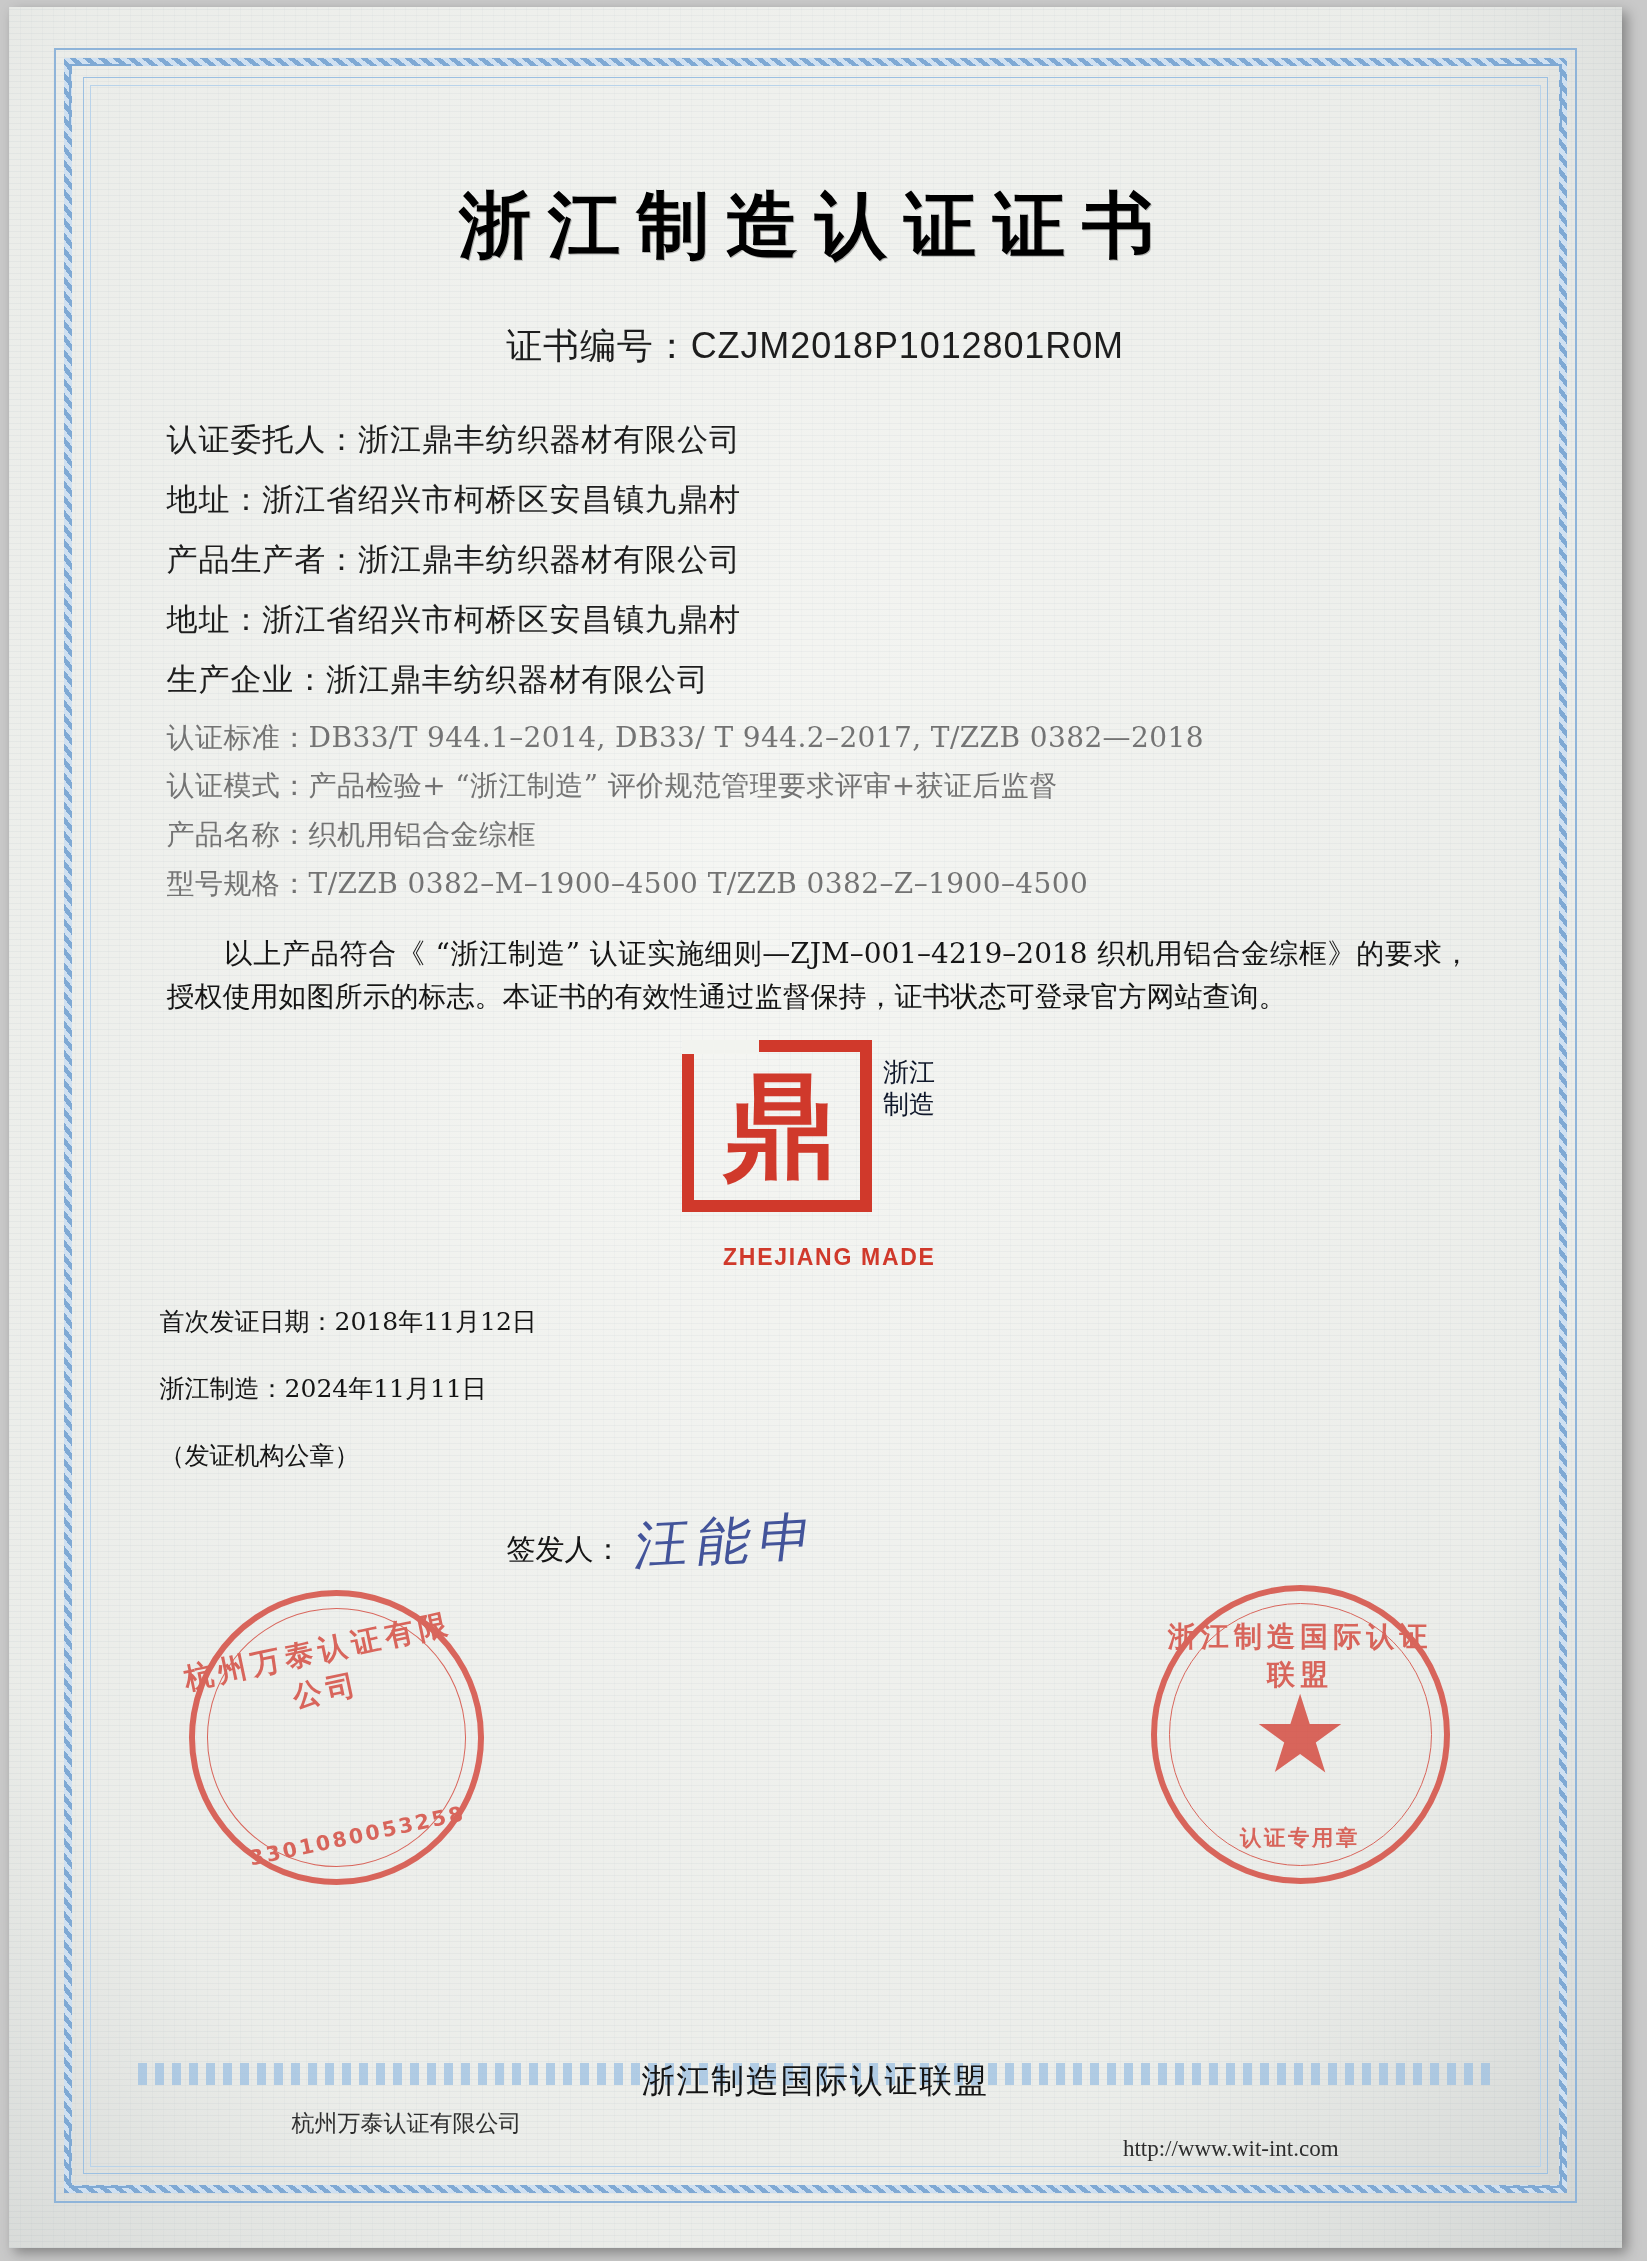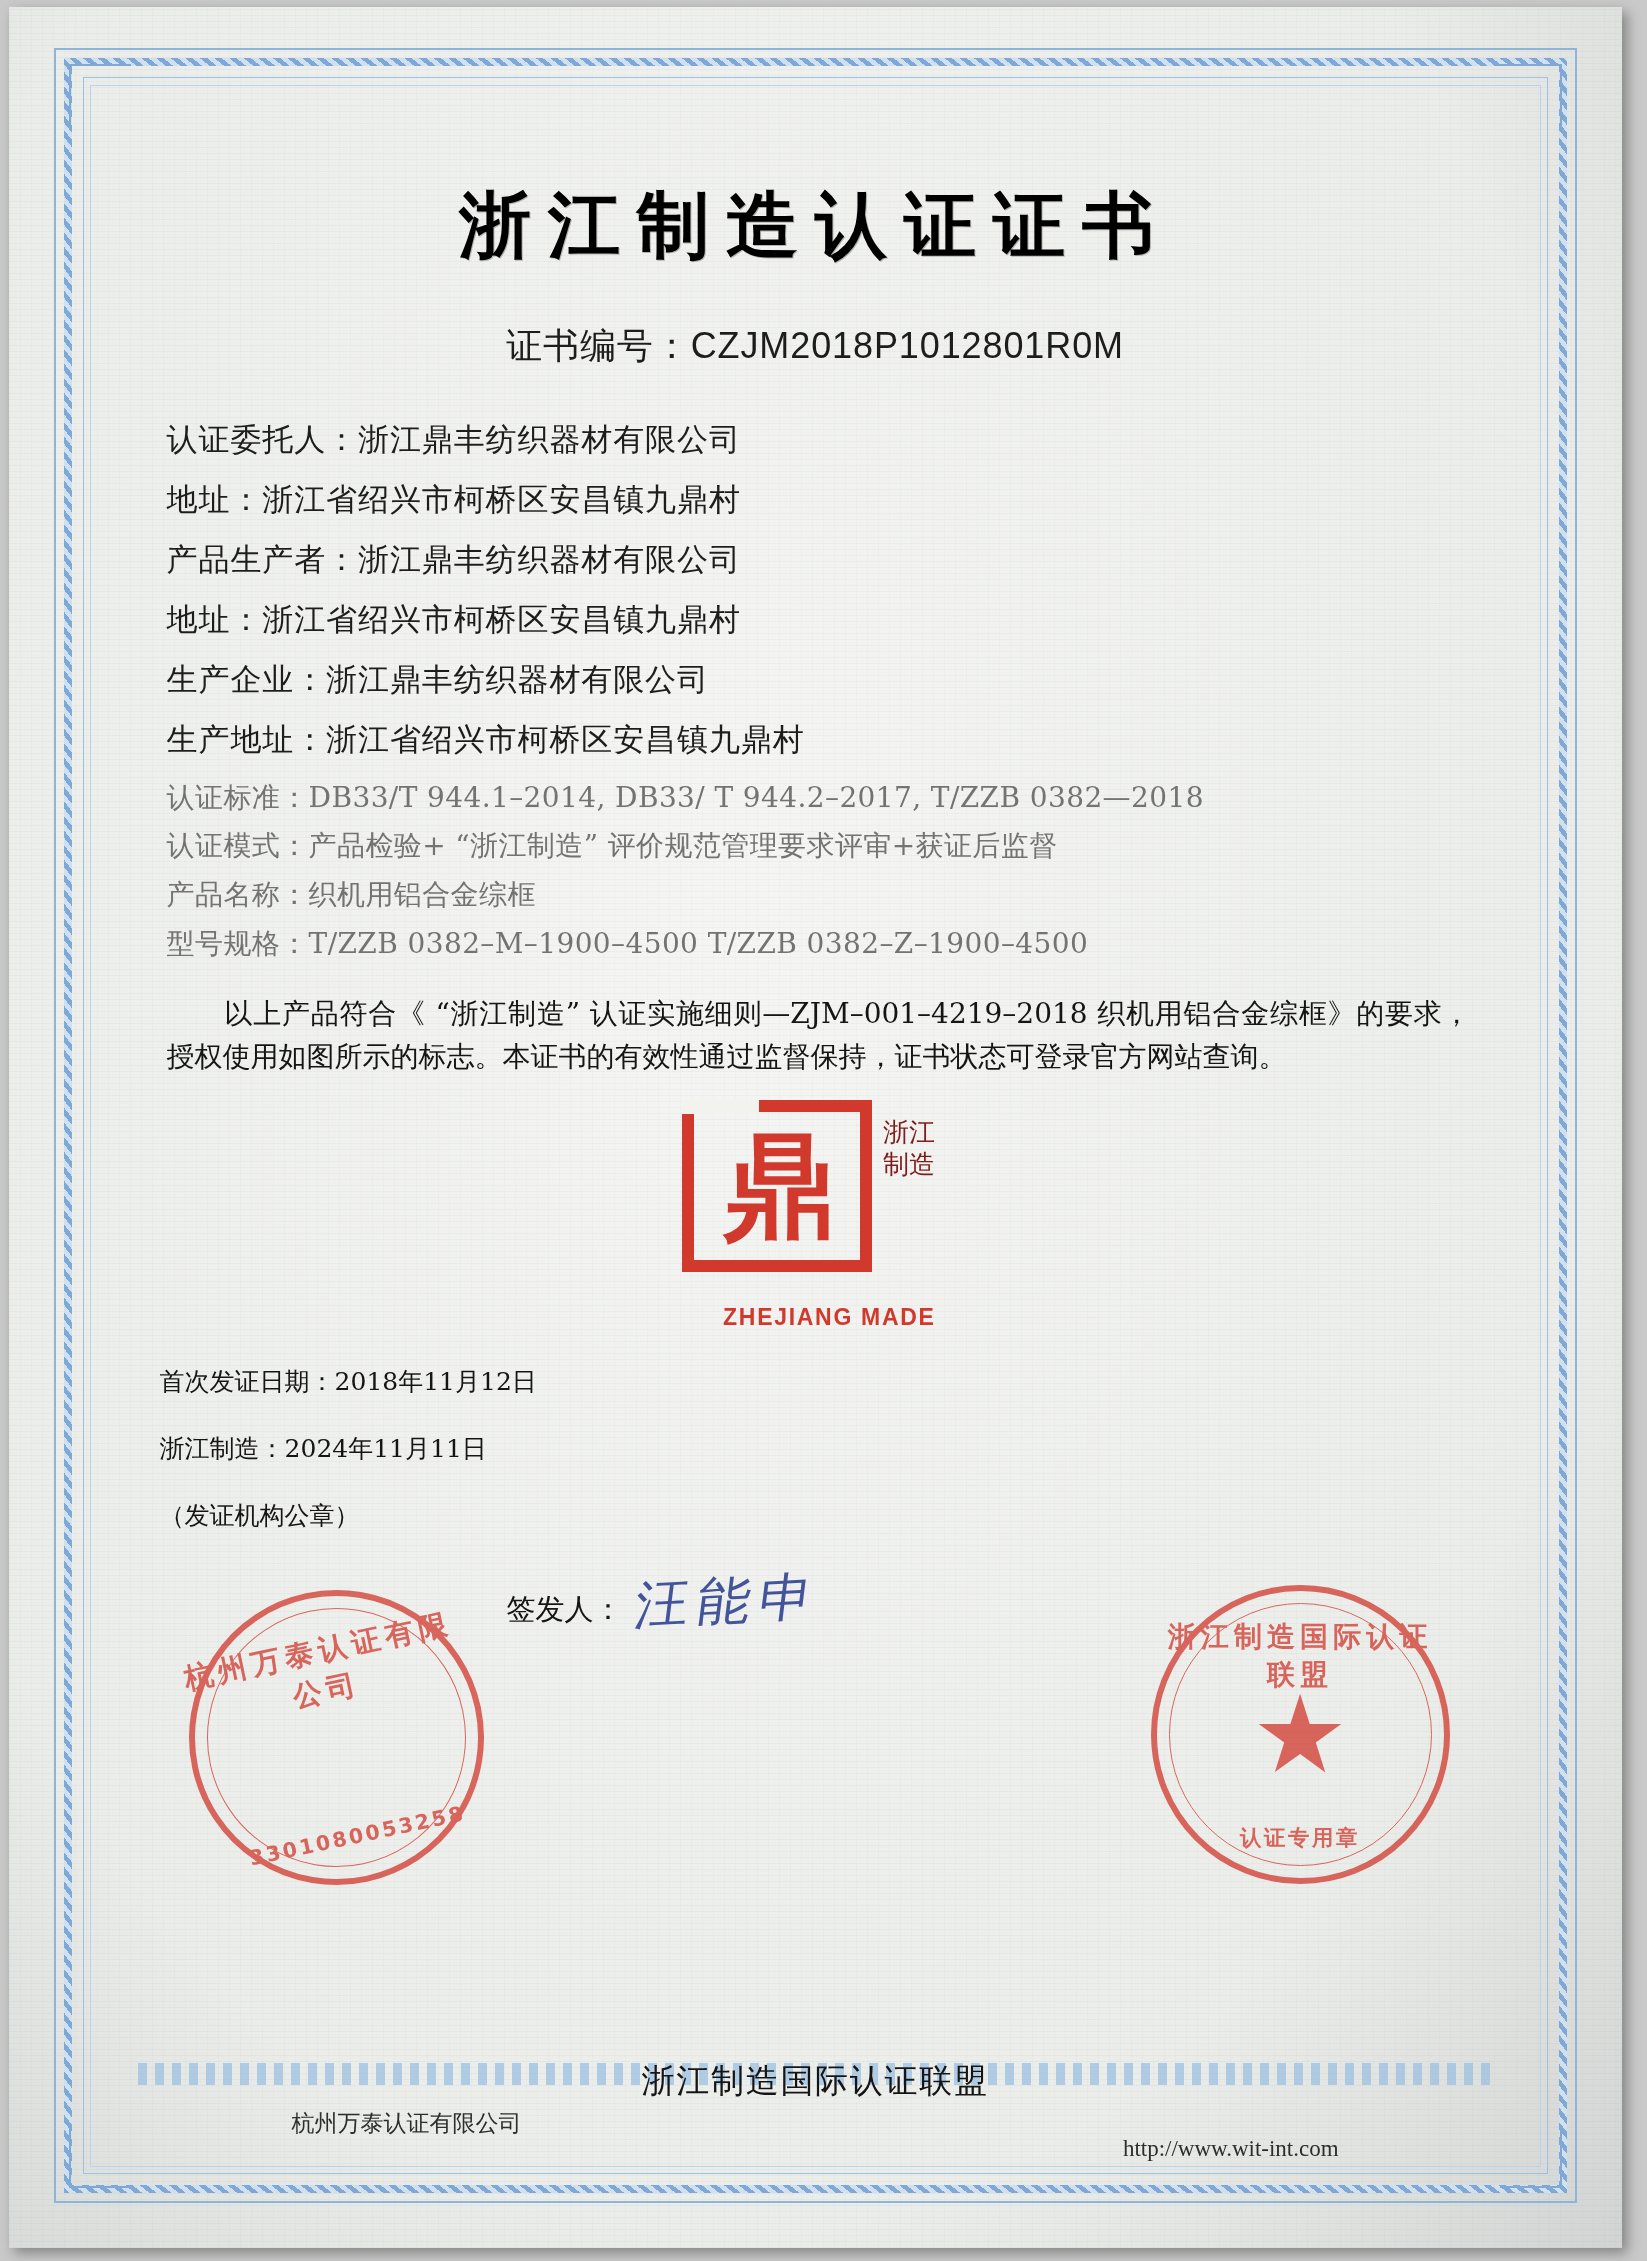--- a/index.html
+++ b/index.html
@@ -148,21 +148,21 @@
     color:#d0392b;
     font-size:113px;
     line-height:129px;
     text-align:center;
     font-family:"DejaVu Serif", serif;
     font-weight:700;
   }
   .logo .rtext{
     position:absolute;right:0;top:15.4px;
     width:65px;
-    color:#7f1d1d;
+    color:#0f172a;
     font-size:26px;
     line-height:1.25;
     font-family:"DejaVu Sans", sans-serif;
     text-align:left;
   }
   .logo .pinyin{
     position:absolute;left:41px;bottom:5.1px;
     color:#d0392b;
     font-size:23px;
     letter-spacing:1.7px;
@@ -300,23 +300,20 @@
       </div>
       <div class="row">
         <span>产品生产者：</span><span>浙江鼎丰纺织器材有限公司</span>
       </div>
       <div class="row">
         <span>地址：</span><span>浙江省绍兴市柯桥区安昌镇九鼎村</span>
       </div>
       <div class="row">
         <span>生产企业：</span><span>浙江鼎丰纺织器材有限公司</span>
       </div>
-      <div class="row">
-        <span>生产地址：</span><span>浙江省绍兴市柯桥区安昌镇九鼎村</span>
-      </div>
     </div>
 
     <div class="block-b">
       <div class="row">
         <span class="k">认证标准：</span><span>DB33/T 944.1–2014, DB33/ T 944.2–2017, T/ZZB 0382—2018</span>
       </div>
       <div class="row">
         <span class="k">认证模式：</span><span>产品检验+ “浙江制造” 评价规范管理要求评审+获证后监督</span>
       </div>
       <div class="row">

